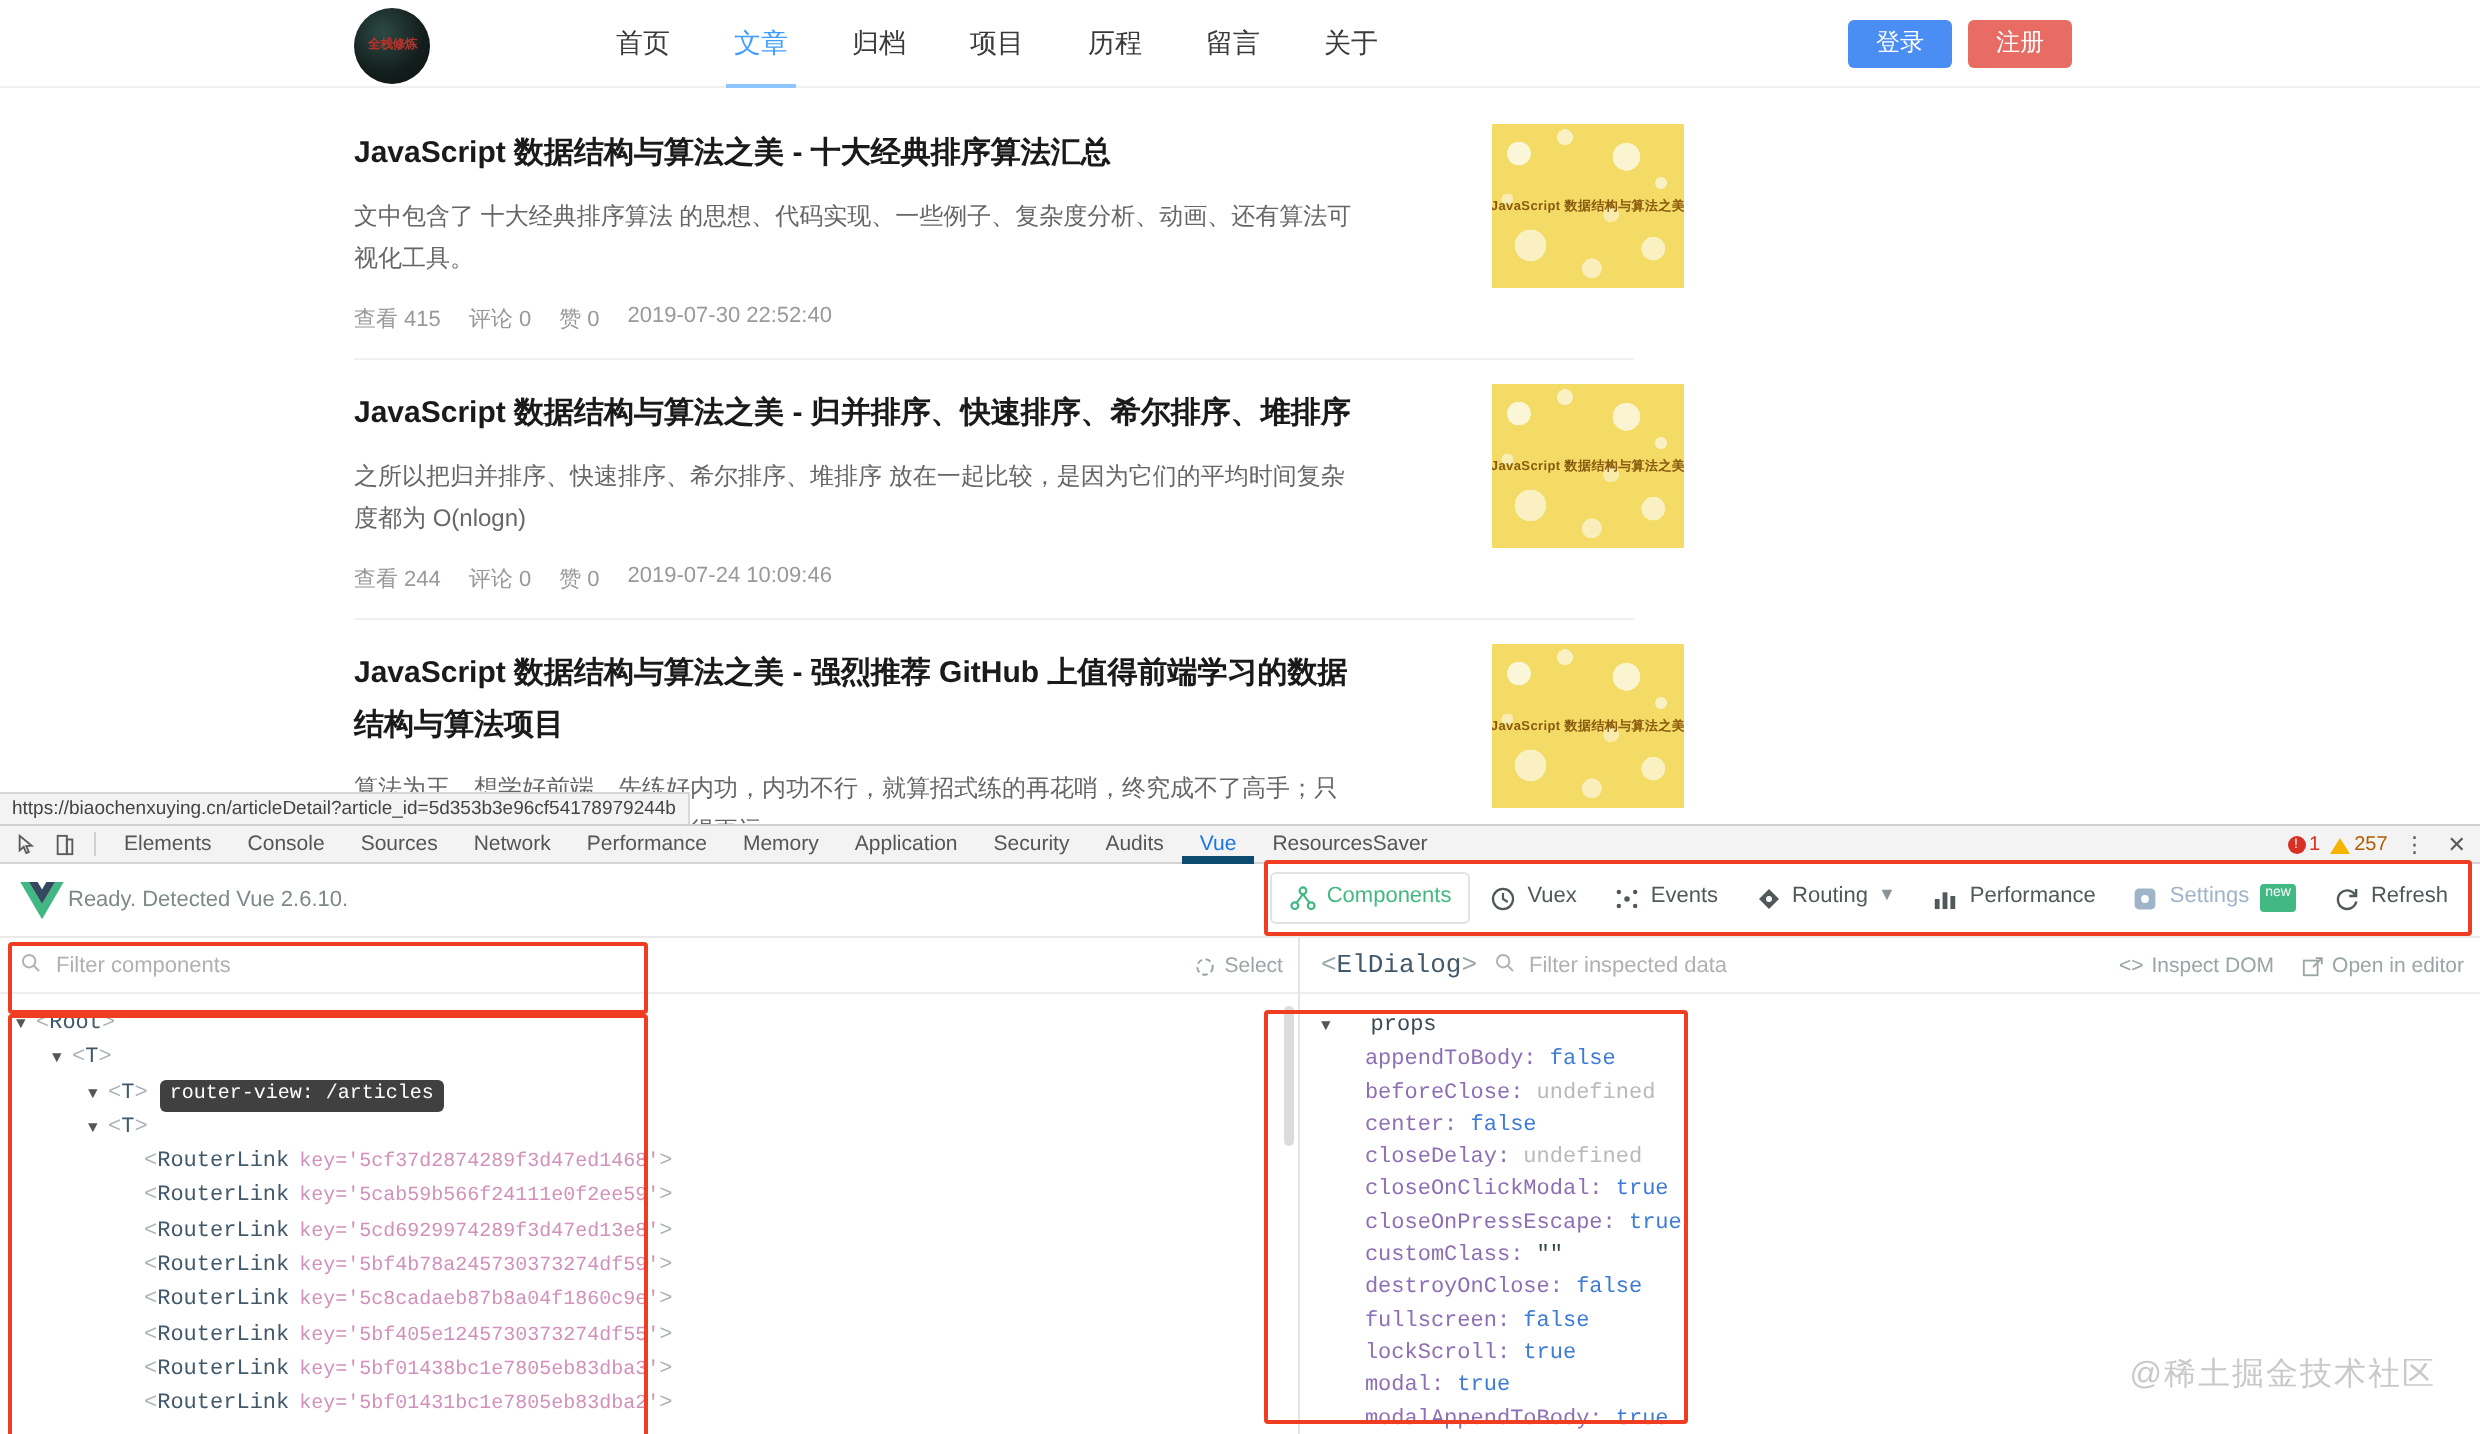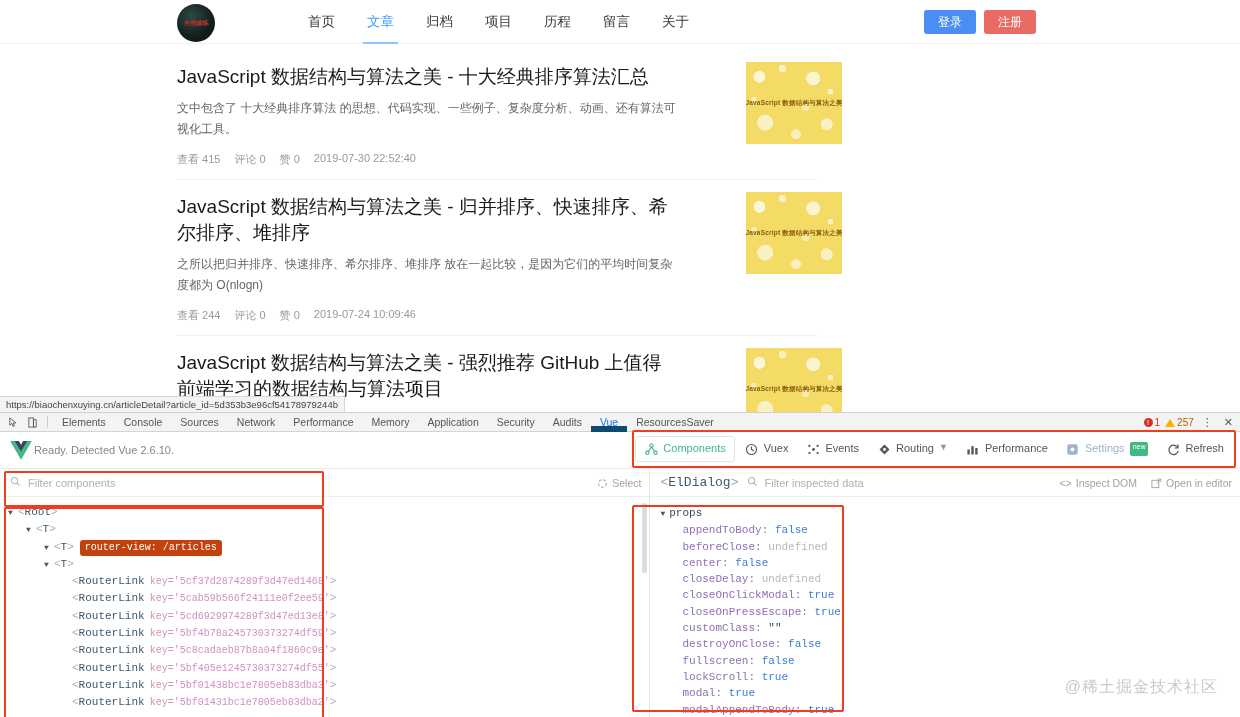--- a/index.html
+++ b/index.html
@@ -82,42 +82,42 @@
     display: flex; gap: 8px;
   }
   .btn-auth {
     font-size: 12px;
     color: #fff;
     border: none;
     border-radius: 3px;
     padding: 6px 14px;
     cursor: pointer;
     line-height: 1;
-    font-family: Liberation Serif, serif;
+    font-family: Liberation Mono, monospace;
   }
   .btn-login { background: #4a8ef4; }
   .btn-register { background: #e86b64; }
 
   
   .article-list {
     position: absolute;
     left: 0; top: 50px;
     width: 1240px;
   }
   .article {
     position: relative;
     width: 640px;
     margin-left: 177px;
     padding: 14px 0 12px 0;
     border-bottom: 1px solid #f0f0f0;
     min-height: 80px;
   }
   .article-title {
-    font-size: 19px;
-    font-weight: normal;
+    font-size: 15px;
+    font-weight: bold;
     color: #1a1a1a;
     line-height: 26px;
     width: 500px;
     margin: 0 0 8px 0;
   }
   .article-desc {
     font-size: 12px;
     color: #666;
     line-height: 21px;
     width: 500px;
@@ -210,21 +210,21 @@
     padding: 0 9px;
     height: 19px;
     line-height: 19px;
     font-size: 10.5px;
     color: #555;
     cursor: pointer;
     white-space: nowrap;
   }
   .dt-tab.active {
     color: #1a73e8;
-    border-bottom: 6px solid #0c4a6e;
+    border-bottom: 4px solid #0c4a6e;
   }
   .dt-right {
     position: absolute;
     right: 4px; top: 0;
     height: 19px;
     display: flex; align-items: center; gap: 5px;
     font-size: 10px;
   }
   .err-badge { color: #d93025; display: flex; align-items: center; gap: 2px; }
   .warn-badge { color: #b06000; display: flex; align-items: center; gap: 2px; }
@@ -329,21 +329,21 @@
     line-height: 16.3px;
     overflow: hidden;
     height: 219px;
   }
   .tnode { white-space: nowrap; display: flex; align-items: baseline; }
   .caret { color: #555; font-size: 8px; width: 10px; display: inline-block; }
   .ctag { color: #42586b; }
   .ctag .br { color: #a7b0b4; }
   .ckey { color: #d291bc; font-size: 10px; margin-left: 5px; }
   .route-badge {
-    background: #c2410c;
+    background: #404040;
     color: #fff;
     border-radius: 3px;
     padding: 0px 5px;
     font-size: 10px;
     margin-left: 6px;
   }
   .pane-left-scroll {
     position: absolute;
     right: 2px; top: 34px;
     width: 5px; height: 70px;
@@ -352,21 +352,21 @@
   }
 
   .props {
     padding: 8px 0 0 10px;
     font-family: "Liberation Mono", "DejaVu Sans Mono", monospace;
     font-size: 11px;
     line-height: 16.3px;
     overflow: hidden;
     height: 219px;
   }
-  .props-title { color: #3b4a52; margin-left: 4px; }
+  .props-title { color: #3b4a52; margin-left: 20px; }
   .props-caret { color: #555; font-size: 8px; }
   .prow { margin-left: 22px; white-space: nowrap; }
   .pname { color: #8e6fb5; }
   .pval-bool { color: #3e7bd6; }
   .pval-undef { color: #b9b9b9; }
   .pval-str { color: #3b4a52; }
 
   
   .ann {
     position: absolute;

